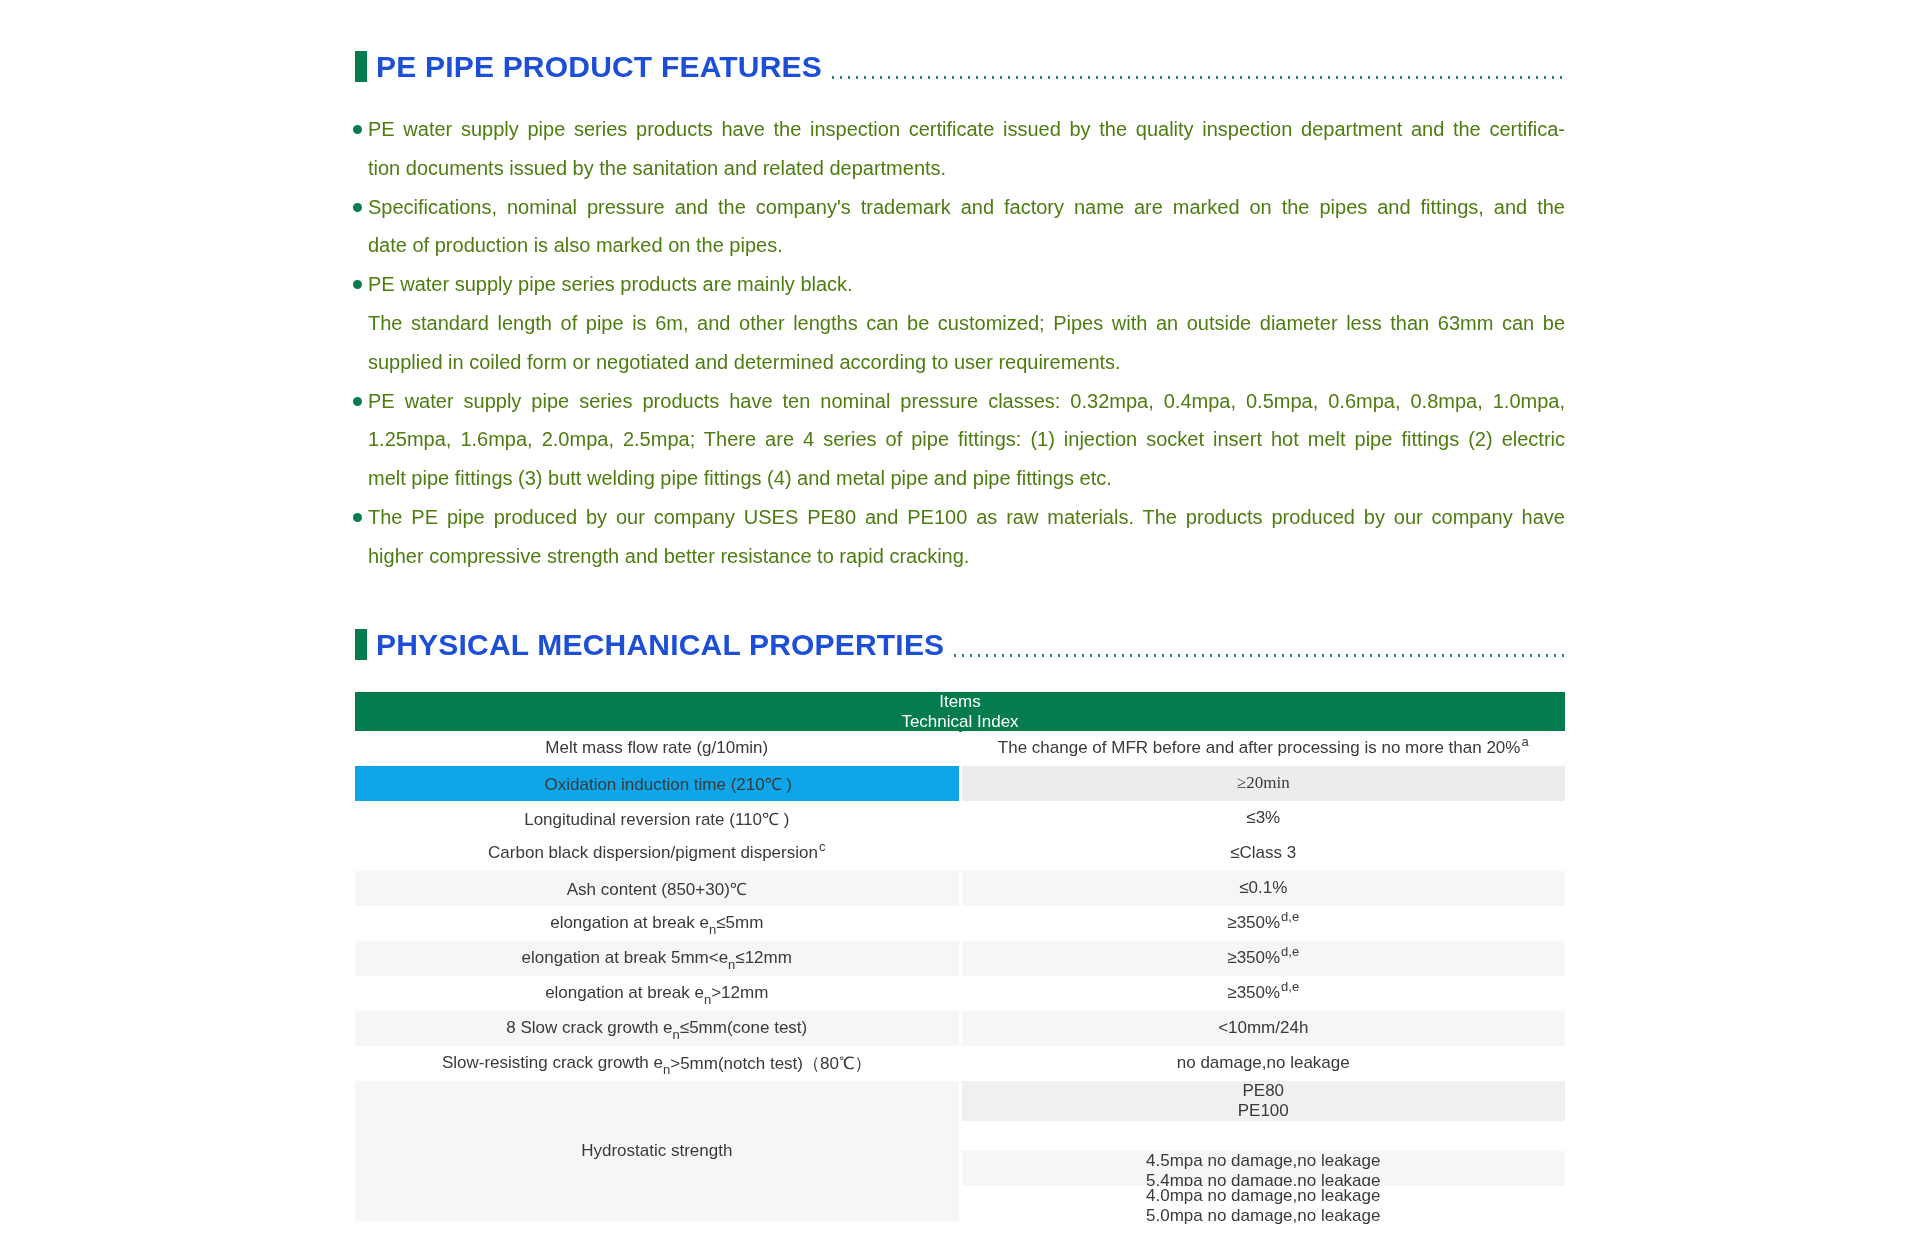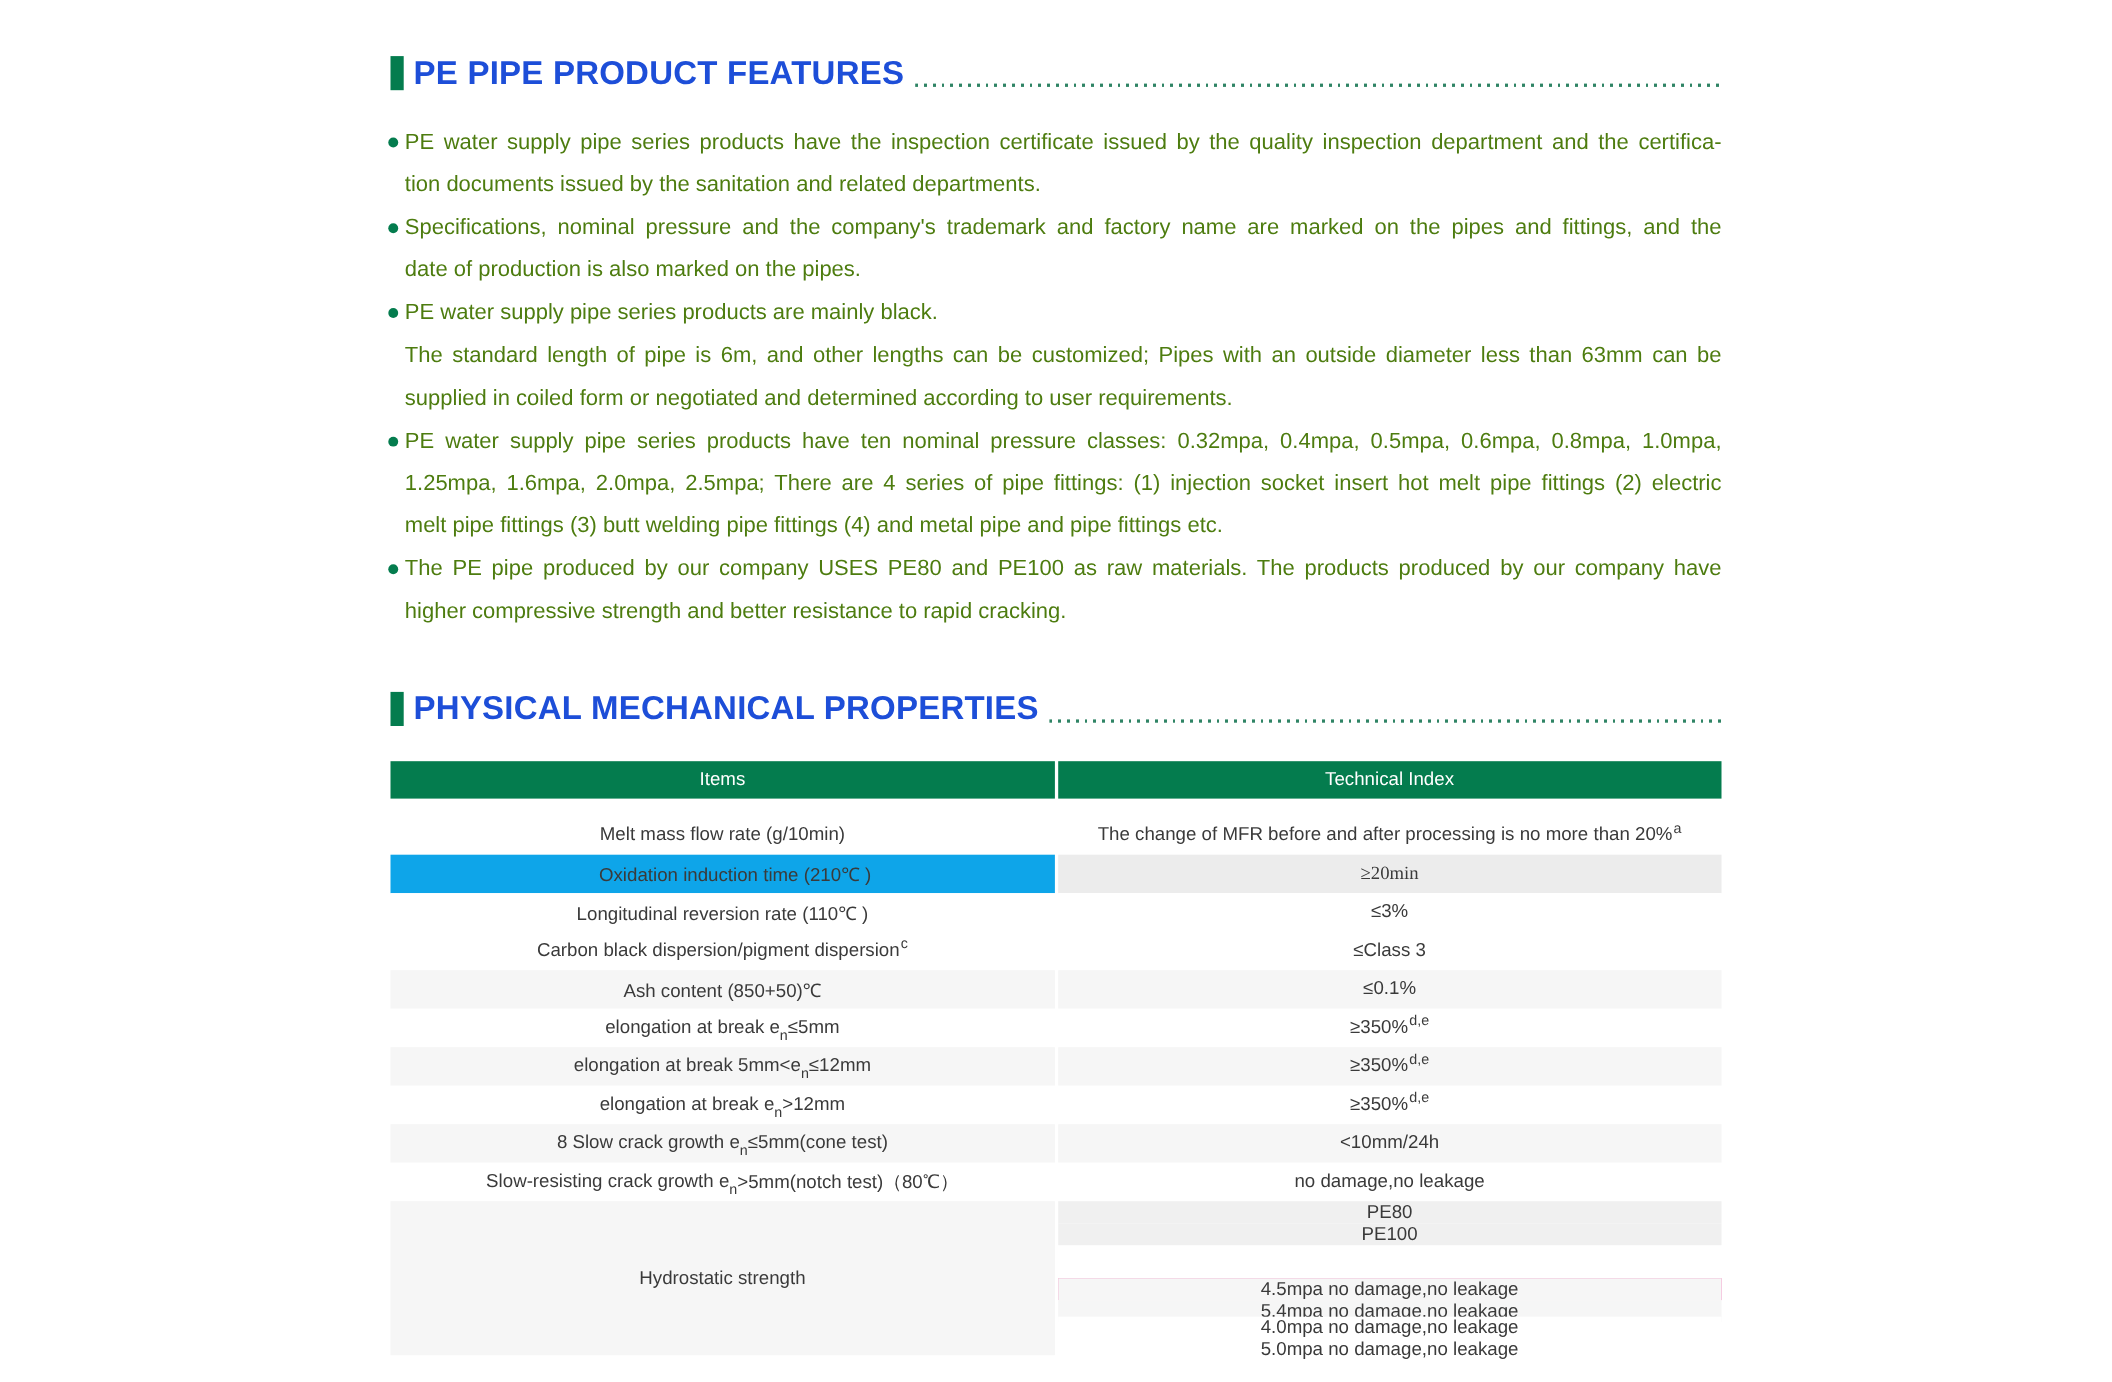--- a/index.html
+++ b/index.html
@@ -31,21 +31,21 @@
     font-size:20px;line-height:38.8px;color:#4d7c0f;
   }
   .f-line.justify{text-align:justify;text-align-last:justify;}
   .bullet-dot{
     position:absolute;left:-2px;top:15px;width:9px;height:9px;
     border-radius:50%;background:#047C4E;
   }
 
   
   .tbl{margin-top:28px;font-size:17px;color:#3a3a3a;}
-  .t-head{display:grid;grid-template-columns:1fr 1fr;column-gap:3px;height:34px;margin-bottom:16px;}
+  .t-head{display:grid;grid-template-columns:1fr;column-gap:3px;height:34px;margin-bottom:5px;}
   .t-head .cell{background:#047C4E;color:#ffffff;display:flex;align-items:center;justify-content:center;}
   .t-row{display:grid;grid-template-columns:1fr 1fr;column-gap:3px;height:35px;}
   .cell{display:flex;align-items:center;justify-content:center;text-align:center;}
   .sup{font-size:13px;position:relative;top:-7px;margin-left:1px;}
   .sub{font-size:13px;position:relative;top:6px;}
 
   
   .hydro{display:grid;grid-template-columns:1fr 1fr;column-gap:3px;grid-auto-rows:35px;}
   .h-left{grid-column:1;grid-row:1 / span 4;display:flex;align-items:center;justify-content:center;}
   .h-row{grid-column:2;display:grid;grid-template-columns:1fr;column-gap:16px;}
@@ -98,21 +98,21 @@
         </div>
         <div class="t-row">
           <div class="cell" style="background: rgb(255, 255, 255);">Longitudinal reversion rate (110℃ )</div>
           <div class="cell" style="background: rgb(255, 255, 255);">≤3%</div>
         </div>
         <div class="t-row">
           <div class="cell" style="background: rgb(255, 255, 255);">Carbon black dispersion/pigment dispersion<span class="sup">c</span></div>
           <div class="cell" style="background: rgb(255, 255, 255);">≤Class 3</div>
         </div>
         <div class="t-row">
-          <div class="cell" style="background: rgb(246, 246, 246);">Ash content (850+50)℃</div>
+          <div class="cell" style="background: rgb(246, 246, 246);">Ash content (850+30)℃</div>
           <div class="cell" style="background: rgb(246, 246, 246);">≤0.1%</div>
         </div>
         <div class="t-row">
           <div class="cell" style="background: rgb(255, 255, 255);">elongation at break e<span class="sub">n</span>≤5mm</div>
           <div class="cell" style="background: rgb(255, 255, 255);">≥350%<span class="sup">d,e</span></div>
         </div>
         <div class="t-row">
           <div class="cell" style="background: rgb(246, 246, 246);">elongation at break 5mm&lt;e<span class="sub">n</span>≤12mm</div>
           <div class="cell" style="background: rgb(246, 246, 246);">≥350%<span class="sup">d,e</span></div>
         </div>

